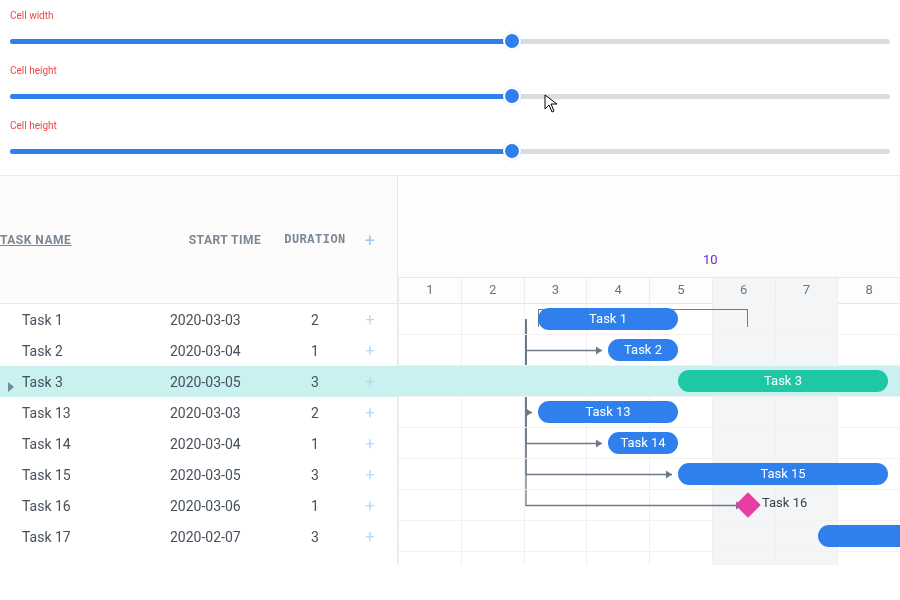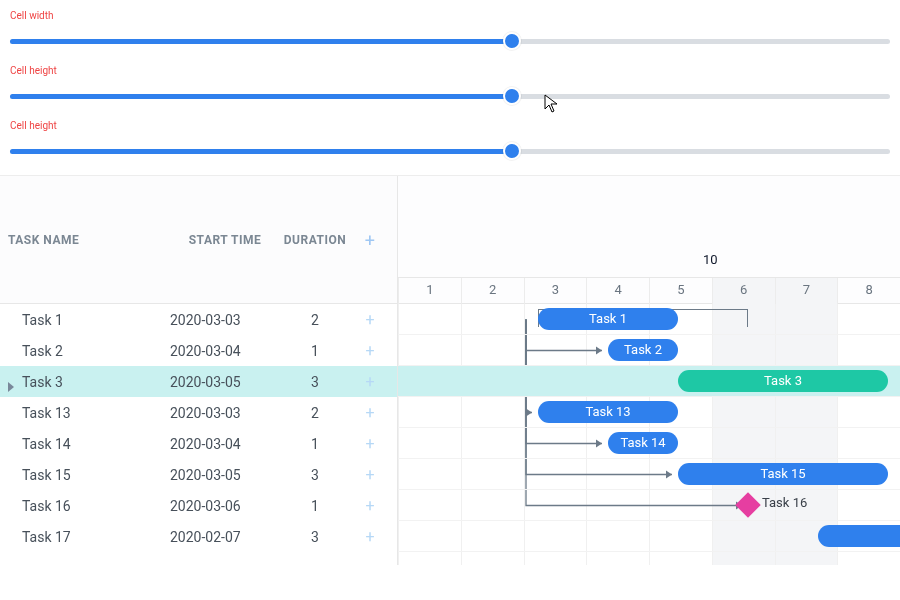--- a/index.html
+++ b/index.html
@@ -7,35 +7,35 @@
   .controls { padding: 4px 10px 0 10px; }
   .ctrl-label { font-size:10px; font-weight:400; color:#ef4444; margin-top:6px; margin-bottom:10px;}
   .slider-wrap { position:relative; height:20px; margin-bottom:14px;}
   .slider-track { position:absolute; left:0; right:0; top:8px; height:5px; background:#d9dde2; border-radius:3px;}
   .slider-fill  { position:absolute; left:0; top:8px; height:5px; background:#2f80ed; border-radius:3px;}
   .slider-thumb { position:absolute; top:1px; width:18px; height:18px; border-radius:50%; background:#2f80ed; border:2px solid #fff; box-shadow:0 0 0 1px rgba(0,0,0,.05); transform:translateX(-50%);}
   .gantt { position:relative; border-top:1px solid #ededed; height:390px; }
   .grid-pane { position:absolute; left:0; top:0; width:398px; bottom:0; border-right:1px solid #e7e7e7;}
   .grid-head { height:128px; display:flex; align-items:center; border-bottom:1px solid #e7e7e7; background:#fcfcfd;}
   .ghcol { font-size:12px; font-weight:700; color:#7b8793; letter-spacing:.5px;}
-  .ghcol.name { width:170px; padding-left:8px;}
+  .ghcol.name { width:170px; text-decoration:underline;}
   .ghcol.time { width:110px; text-align:center;}
-  .ghcol.dur  { width:70px;  text-align:center;}
+  .ghcol.dur  { width:70px;  text-align:center;font-family:Liberation Mono, monospace;}
   .ghcol.add  { width:40px;  text-align:center; color:#9fc7f3; font-size:18px; font-weight:400; padding-top:2px;}
   .grid-rows { }
   .grow { height:31px; display:flex; align-items:center; font-size:14px; color:#47505a; }
   .grow.sel { background:#c9f1f0; }
   .gcell.name { width:170px; padding-left:22px; position:relative;}
   .gcell.time { width:110px; }
   .gcell.dur  { width:70px;  text-align:center;}
   .gcell.add  { width:40px;  text-align:center; color:#b6d8f6; font-size:16px;}
   .caret { position:absolute; left:8px; top:8px; width:0; height:0; border-top:5px solid transparent; border-bottom:5px solid transparent; border-left:6px solid #79889a; }
   .chart-pane { position:absolute; left:398px; top:0; right:0; bottom:0; overflow:hidden;}
   .scale { height:128px; border-bottom:1px solid #e7e7e7; position:relative; background:#fdfdfe;}
-  .scale-row1 { position:absolute; left:0; right:0; top:76px; height:26px; border-bottom:1px solid #e7e7e7; font-size:13px; color:#0f172a; text-align:center;}
+  .scale-row1 { position:absolute; left:0; right:0; top:76px; height:26px; border-bottom:1px solid #e7e7e7; font-size:13px; color:#6d28d9; text-align:center;}
   .scale-row2 { position:absolute; left:0; right:0; top:102px; height:26px; display:flex; font-size:13px; color:#6a7580;}
   .day-cell { width:70px; border-left:1px solid #ececec; text-align:center; line-height:24px;}
   .day-cell.weekend { background:#f4f5f7;}
   .chart-body { position:absolute; left:0; right:0; top:128px; bottom:0;}
   .chart-bg { position:absolute; inset:0; display:flex;}
   .bg-col { width:70px; border-left:1px solid #f0f0f0;}
   .bg-col.weekend { background:#f4f5f7;}
   .chart-rows { position:absolute; inset:0;}
   .crow { position:absolute; left:0; right:0; height:31px; border-bottom:1px solid #f2f2f2;}
   .crow.sel { background:#c9f1f0;}

